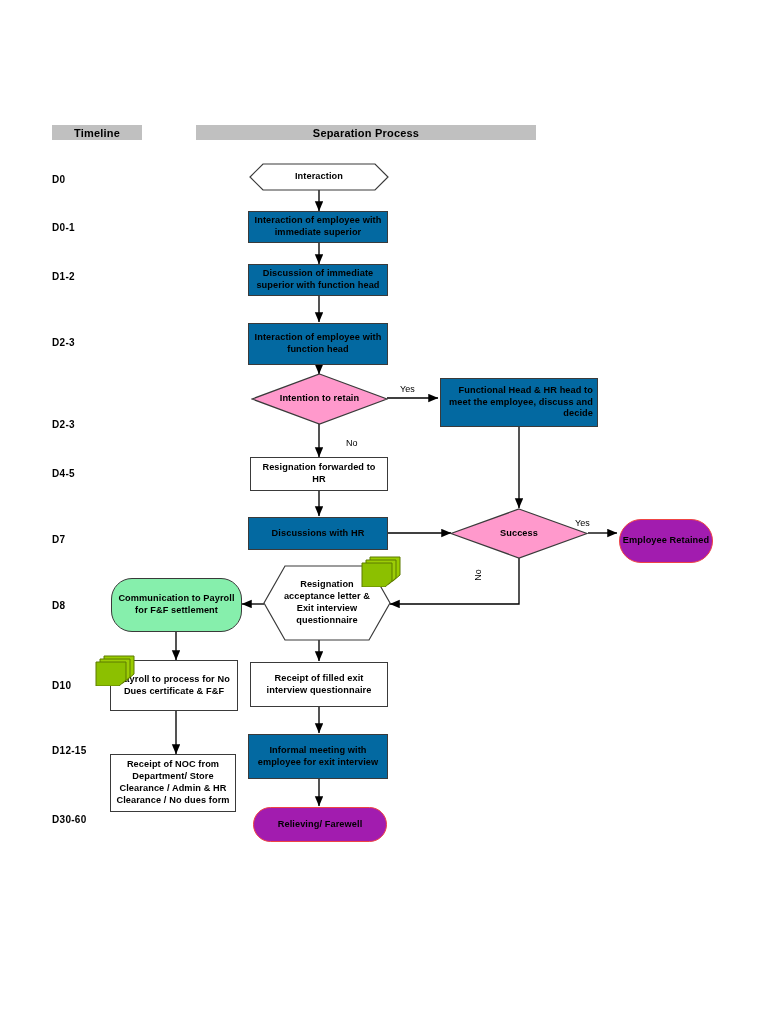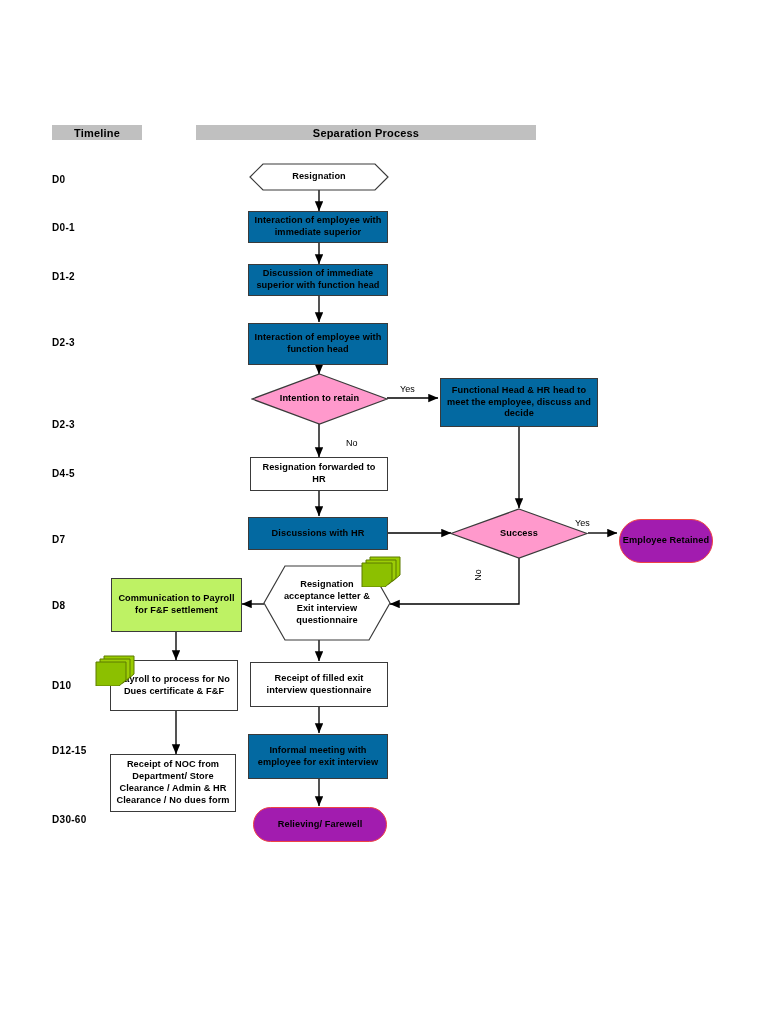--- a/index.html
+++ b/index.html
@@ -59,21 +59,21 @@
     color: #000;
     font-weight: bold;
     letter-spacing: 0.1px;
   }
   .rect {
     border: 1px solid #3a3a3a;
     background: #ffffff;
     padding: 2px 4px;
   }
   .yellow { background: #0369a1; }
-  .blue   { background: #bef264; }
+  .blue   { background: #86efac; border-radius: 21px; }
   .rounded {
     border: 1px solid #ef4444;
     background: #a21caf;
     border-radius: 22px;
   }
   .shp { position: absolute; }
   .shp .lbl {
     position: absolute;
     left: 0; top: 0; right: 0; bottom: 0;
     display: flex;
@@ -157,41 +157,41 @@
 <div class="tl" style="top:534px">D7</div>
 <div class="tl" style="top:600px">D8</div>
 <div class="tl" style="top:680px">D10</div>
 <div class="tl" style="top:745px">D12-15</div>
 <div class="tl" style="top:814px">D30-60</div>
 
 <div class="shp" style="left:249px; top:163px; width:140px; height:28px;">
   <svg width="140" height="28" viewBox="0 0 140 28">
     <polygon points="14,1 126,1 139,14 126,27 14,27 1,14" fill="#ffffff" stroke="#3a3a3a" stroke-width="1.2"></polygon>
   </svg>
-  <span class="lbl">Resignation</span>
+  <span class="lbl">Interaction</span>
 </div>
 
 <div class="node rect yellow" style="left:248px; top:211px; width:140px; height:32px;">Interaction of employee with immediate superior</div>
 
 <div class="node rect yellow" style="left:248px; top:264px; width:140px; height:32px;">Discussion of immediate superior with function head</div>
 
 <div class="node rect yellow" style="left:248px; top:323px; width:140px; height:42px;">Interaction of employee with function head</div>
 
 <div class="shp" style="left:251px; top:373px; width:137px; height:52px;">
   <svg width="137" height="52" viewBox="0 0 137 52">
     <polygon points="68.5,1 136,26 68.5,51 1,26" fill="#ff99cc" stroke="#3a3a3a" stroke-width="1.2"></polygon>
   </svg>
   <span class="lbl">Intention to retain</span>
 </div>
 
 <div class="edge-label" style="left:400px; top:384px;">Yes</div>
 
 <div class="edge-label" style="left:346px; top:438px;">No</div>
 
-<div class="node rect yellow" style="left:440px; top:378px; width:158px; height:49px;">Functional Head &amp; HR head to meet the employee, discuss and decide</div>
+<div class="node rect yellow" style="left:440px; top:378px; width:158px; height:49px;text-align:right;">Functional Head &amp; HR head to meet the employee, discuss and decide</div>
 
 <div class="node rect" style="left:250px; top:457px; width:138px; height:34px;">Resignation forwarded to HR</div>
 
 <div class="node rect yellow" style="left:248px; top:517px; width:140px; height:33px;">Discussions with HR</div>
 
 <div class="shp" style="left:450px; top:508px; width:138px; height:51px;">
   <svg width="138" height="51" viewBox="0 0 138 51">
     <polygon points="69,1 137,25.5 69,50 1,25.5" fill="#ff99cc" stroke="#3a3a3a" stroke-width="1.2"></polygon>
   </svg>
   <span class="lbl">Success</span>

